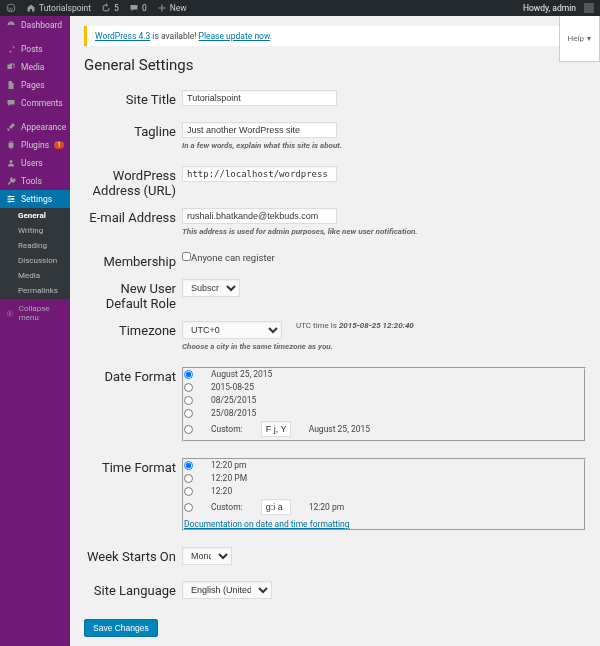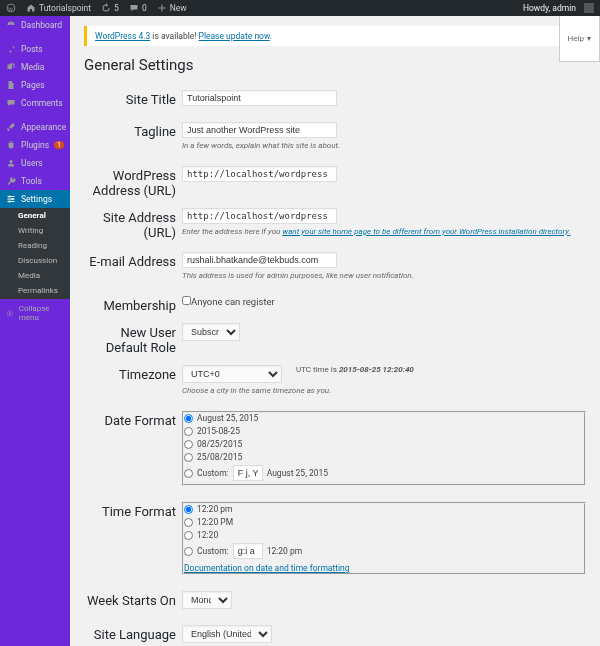--- a/index.html
+++ b/index.html
@@ -3,21 +3,21 @@
 <meta charset="utf-8">
 <style>
   * { box-sizing: border-box; margin: 0; padding: 0; }
   body { font-family: -apple-system, BlinkMacSystemFont, "Segoe UI", Roboto, Arial, sans-serif; font-size: 9.5px; background: #f1f1f1; color: #444; }
   .adminbar { position: fixed; top: 0; left: 0; right: 0; height: 16px; background: #23282d; color: #eee; display: flex; align-items: center; padding: 0 6px; font-size: 8.5px; z-index: 100; }
   .adminbar .left { display: flex; align-items: center; gap: 10px; }
   .adminbar .right { margin-left: auto; display: flex; align-items: center; gap: 8px; }
   .adminbar .ab-item { display: flex; align-items: center; gap: 3px; color: #ccc; }
   .adminbar svg { width: 10px; height: 10px; fill: #999; }
   .avatar { width: 10px; height: 10px; background: #555; }
-  .sidebar { position: fixed; top: 16px; left: 0; bottom: 0; width: 70px; background: #6d28d9; color: #eee; font-size: 8.5px; }
+  .sidebar { position: fixed; top: 16px; left: 0; bottom: 0; width: 70px; background: #701a75; color: #eee; font-size: 8.5px; }
   .menu-item { display: flex; align-items: center; gap: 5px; padding: 4px 6px; color: #ccc; cursor: pointer; }
   .menu-item svg { width: 10px; height: 10px; fill: #999; flex-shrink: 0; }
   .menu-item.current { background: #0073aa; color: #fff; position: relative; }
   .menu-item.current svg { fill: #fff; }
   .menu-item.current::after { content: ""; position: absolute; right: -5px; top: 50%; transform: translateY(-50%); border: 5px solid transparent; border-right-color: #f1f1f1; }
   .submenu { background: #32373c; }
   .submenu .sub { padding: 3px 6px 3px 18px; color: #bbb; font-size: 8px; cursor: pointer; }
   .submenu .sub.current { color: #fff; font-weight: bold; }
   .collapse { padding: 5px 6px; display: flex; align-items: center; gap: 5px; color: #aaa; border-top: 1px solid #333; font-size: 8px; }
   .badge { background: #d54e21; color: #fff; border-radius: 6px; font-size: 7px; padding: 0 3px; }
@@ -25,23 +25,23 @@
   .help-tab { position: absolute; top: 16px; right: 0; background: #fff; border: 1px solid #ccc; border-top: none; font-size: 8px; padding: 18px 8px; color: #666; cursor: pointer; display: flex; align-items: center; gap: 3px; }
   .notice { background: #fff; border-left: 3px solid #ffba00; padding: 5px 8px; margin-bottom: 10px; font-size: 8.5px; color: #444; }
   .notice a { color: #0073aa; }
   h1 { font-size: 15px; font-weight: 400; color: #23282d; margin-bottom: 12px; }
   .form-table { width: 100%; border-collapse: collapse; }
   .form-table th { text-align: right; vertical-align: top; padding: 6px 6px 6px 0; width: 98px; font-size: 13px; font-weight: normal; color: #23282d; }
   .form-table td { padding: 4px 0 12px 0; vertical-align: top; }
   input[type=text], select { font-size: 9px; padding: 2px 4px; border: 1px solid #ddd; background: #fff; color: #333; box-shadow: inset 0 1px 2px rgba(0,0,0,.05); }
   input[type=text] { width: 155px; }
   select { background: #fafafa; }
-  .desc { font-size: 8px; font-style: italic; color: #666; margin-top: 3px; display: block; }
+  .desc { font-size: 8px; font-style: italic; color: #666; margin-top: 3px; display: block; font-weight: bold; }
   .desc a { color: #0073aa; }
-  fieldset label { display: flex; align-items: center; gap: 4px; font-size: 8.5px; margin-bottom: 3px; }
+  fieldset label { display: flex; align-items: center; gap: 18px; font-size: 8.5px; margin-bottom: 3px; }
   input[type=radio], input[type=checkbox] { width: 9px; height: 9px; }
   .custom-input { width: 30px !important; }
   .tz-row { display: flex; align-items: flex-start; gap: 14px; }
   .tz-row .utcnote { font-size: 8px; color: #555; }
   .tz-row .utcnote .ts { font-style: italic; font-weight: bold; }
   .submit-btn { background: #0085ba; border: 1px solid #0073aa; color: #fff; font-size: 8.5px; padding: 3px 8px; border-radius: 2px; cursor: pointer; }
 </style>
 </head>
 <body>
 
@@ -194,27 +194,20 @@
       <td>
         <input type="text" value="Just another WordPress site" style="">
         <span class="desc">In a few words, explain what this site is about.</span>
       </td>
     </tr>
     <tr>
       <th>WordPress Address (URL)</th>
       <td><input type="text" style="font-family: monospace;" value="http://localhost/wordpress"></td>
     </tr>
     <tr>
-      <th>Site Address (URL)</th>
-      <td>
-        <input type="text" style="font-family: monospace;" value="http://localhost/wordpress">
-        <span class="desc"><span>Enter the address here if you </span><a href="#">want your site home page to be different from your WordPress installation directory.</a></span>
-      </td>
-    </tr>
-    <tr>
       <th>E-mail Address</th>
       <td>
         <input type="text" value="rushali.bhatkande@tekbuds.com" style="">
         <span class="desc">This address is used for admin purposes, like new user notification.</span>
       </td>
     </tr>
     <tr>
       <th>Membership</th>
       <td><label><input type="checkbox" style=""><span>Anyone can register</span></label></td>
     </tr>

